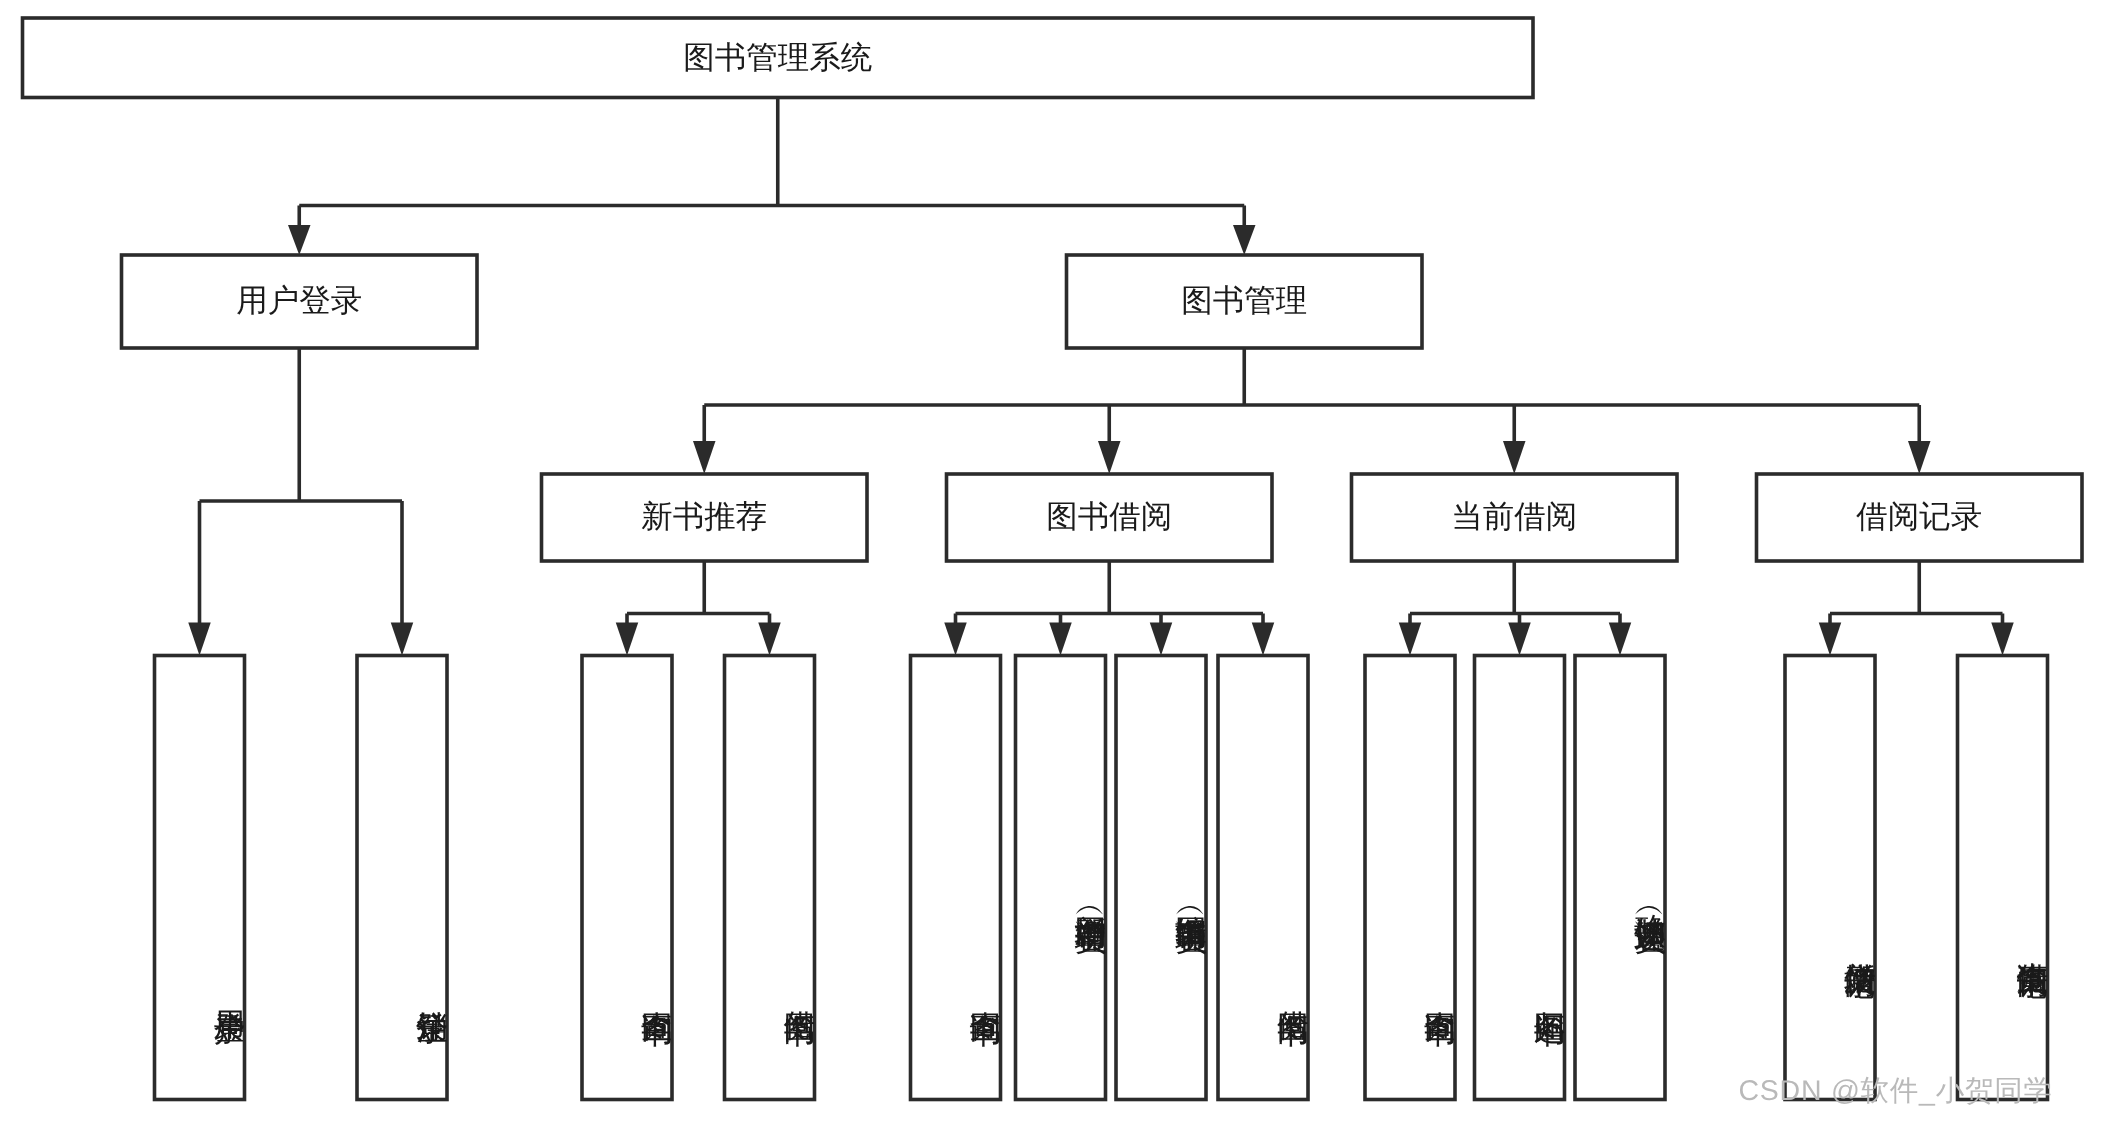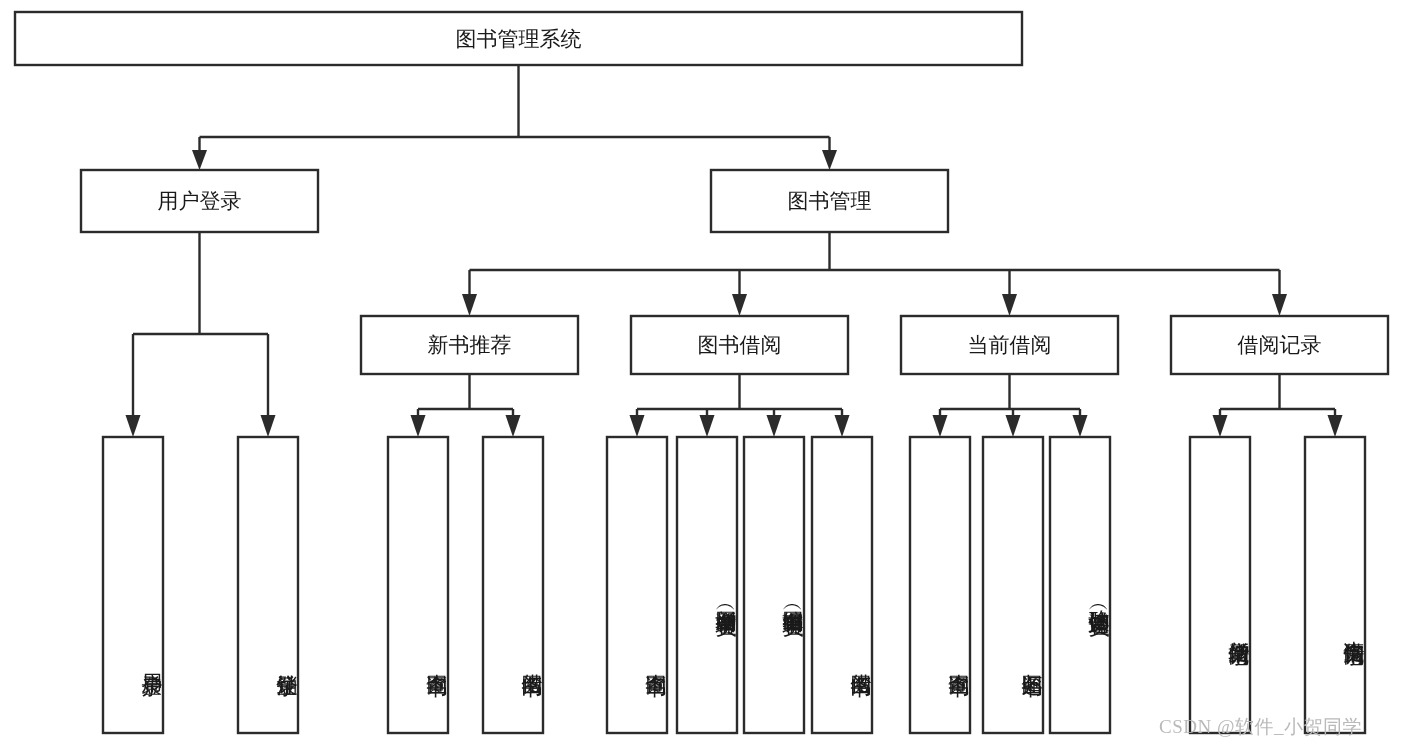--- a/index.html
+++ b/index.html
@@ -208,15 +208,15 @@
   <div class="node-label-v" style="left:910px; top:437px; width:60px; height:296px; padding-top:74px;">查询图书</div>
 
   <div class="node-label-v" style="left:983px; top:437px; width:60px; height:296px; padding-top:74px;">归还图书</div>
 
   <div class="node-label-v" style="left:1050px; top:437px; width:60px; height:296px; padding-top:12px;">确认归还（管理员）</div>
 
   <div class="node-label-v" style="left:1190px; top:437px; width:60px; height:296px; padding-top:42px;">新增借阅记录</div>
 
   <div class="node-label-v" style="left:1305px; top:437px; width:60px; height:296px; padding-top:42px;">查询借阅记录</div>
 
-  <div class="watermark" style="left:1159px; top:714px;font-family:Liberation Serif, serif;">CSDN @软件_小贺同学</div>
+  <div class="watermark" style="left:1159px; top:714px;">CSDN @软件_小贺同学</div>
 
 </div>
 
 </body></html>

